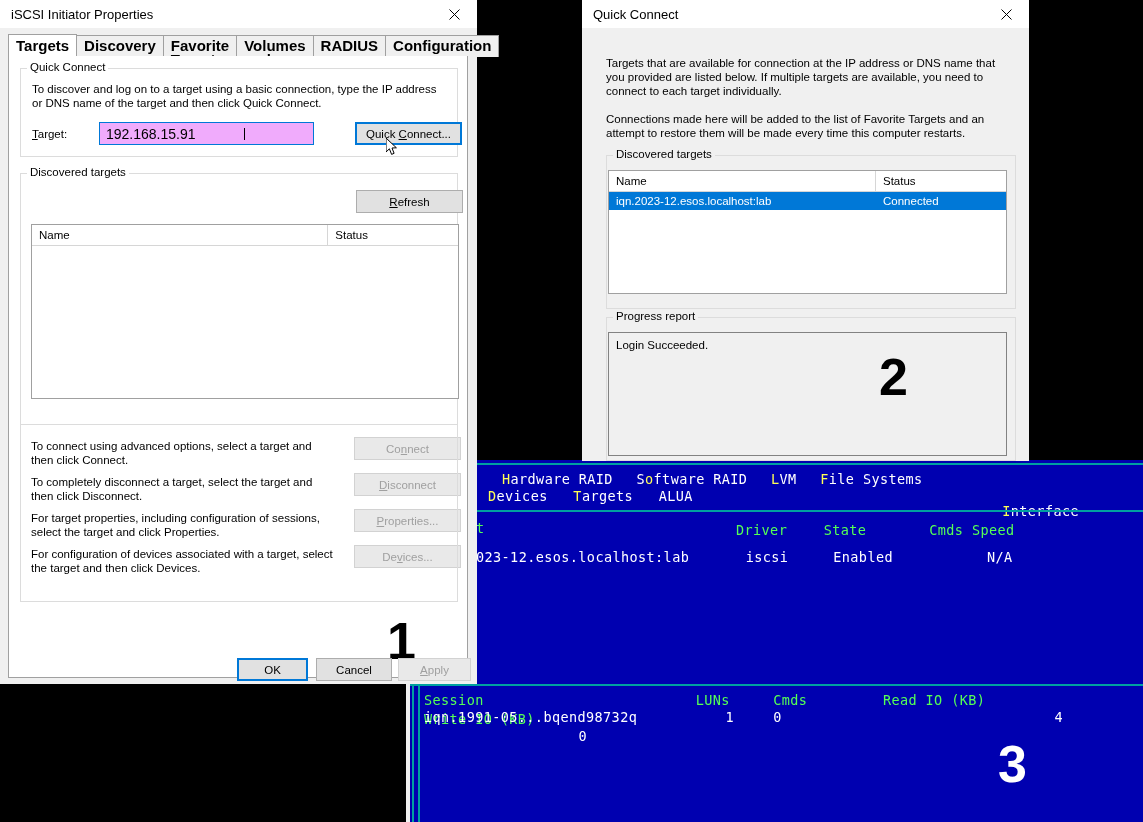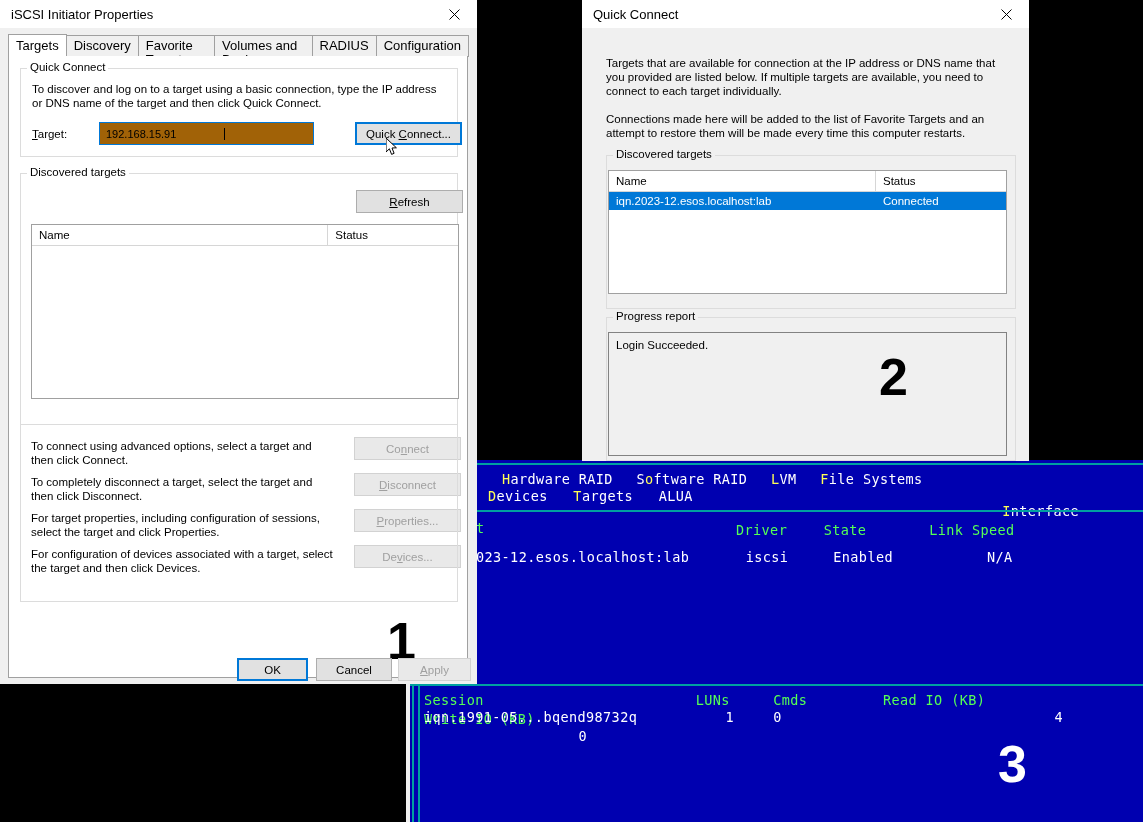--- a/index.html
+++ b/index.html
@@ -20,45 +20,45 @@
     font-size:15px;color:#000;line-height:1;
   }
   
   #iscsi-window{left:0;top:0;width:477px;height:684px;background:#f0f0f0;}
   #iscsi-body{position:absolute;left:0;top:28px;width:477px;height:656px;}
   .tabstrip{
     position:absolute;left:8px;top:8px;width:460px;height:21px;
     border-bottom:1px solid #a0a0a0;display:flex;align-items:flex-end;
   }
   .tab{
-    font-size:13px;color:#000;padding:3px 7px 3px 7px;line-height:14px;
+    font-size:15px;color:#000;padding:3px 7px 3px 7px;line-height:14px;
     border:1px solid #a0a0a0;border-bottom:none;background:#f0f0f0;
-    margin-right:-1px;height:15px;box-sizing:content-box;
+    margin-right:-1px;height:15px;box-sizing:content-box;font-weight:bold;
   }
   .tab.active{background:#fff;border-bottom:1px solid #fff;position:relative;top:1px;
     padding-top:4px;padding-bottom:3px;}
   .tabpage{
     position:absolute;left:8px;top:28px;width:460px;height:622px;
     background:#fff;border:1px solid #a0a0a0;border-top:none;box-sizing:border-box;
   }
   .grp{position:absolute;border:1px solid #dcdcdc;box-sizing:border-box;}
   .grp-label{position:absolute;background:#fff;font-size:11.5px;color:#000;
     padding:0 3px;top:-8px;left:6px;white-space:nowrap;}
   .txt{font-size:11.5px;color:#000;line-height:14px;}
   .btn{
     background:#e1e1e1;border:1px solid #adadad;font-size:11.5px;color:#000;
     display:flex;align-items:center;justify-content:center;box-sizing:border-box;
     font-family:"Liberation Sans",sans-serif;
   }
   .btn.dis{color:#a0a0a0;background:#e9e9e9;border-color:#d2d2d2;}
   .btn.default{border:2px solid #0078d7;background:#e1e1e1;}
   .btn u{text-decoration:underline;}
   .input{
-    background:#a16207;border:1px solid #0078d7;box-sizing:border-box;
-    font-size:11px;color:#000;display:flex;align-items:center;padding-left:6px;gap:47px;
+    background:#f0abfc;border:1px solid #0078d7;box-sizing:border-box;
+    font-size:14px;color:#000;display:flex;align-items:center;padding-left:6px;gap:47px;
   }
   .caret{display:inline-block;width:1px;height:12px;background:#000;margin-left:1px;
     vertical-align:-2px;}
   .listbox{background:#fff;border:1px solid #a0a0a0;box-sizing:border-box;position:absolute;}
   .lb-head{display:flex;height:21px;border-bottom:1px solid #d6d6d6;box-sizing:border-box;}
   .lb-col{font-size:11.5px;color:#000;display:flex;align-items:center;padding-left:7px;
     border-right:1px solid #d6d6d6;box-sizing:border-box;}
   .lb-col:last-child{border-right:none;}
   .lb-row{display:flex;height:18px;box-sizing:border-box;}
   .lb-row.sel{background:#0078d7;color:#fff;}
@@ -105,21 +105,21 @@
     <span class="t-yellow">I</span><span class="t-white">nterface</span>
   </div>
 
   <div class="t-cyan-rule" style="position:absolute;left:0;top:50px;width:669px;"></div>
 
   <div class="term-line t-green" style="position:absolute;left:2px;top:60px;">t</div>
 
   <div style="position:absolute;left:262px;top:60px;">
     <span class="term-line t-green" style="display:inline-block;width:78px;">Driver</span>
     <span class="term-line t-green" style="display:inline-block;width:96px;">State</span>
-    <span class="term-line t-green" style="display:inline-block;">Link Speed</span>
+    <span class="term-line t-green" style="display:inline-block;">Cmds Speed</span>
   </div>
 
   <div style="position:absolute;left:2px;top:77px;">
     <span class="term-line t-white" style="display:inline-block;width:260px;">023-12.esos.localhost:lab</span>
     <span class="term-line t-white" style="display:inline-block;width:78px;margin-top:12px;">iscsi</span>
     <span class="term-line t-white" style="display:inline-block;width:96px;">Enabled</span>
     <span class="term-line t-white" style="display:inline-block;padding-left:48px;">N/A</span>
   </div>
 </div>
 

